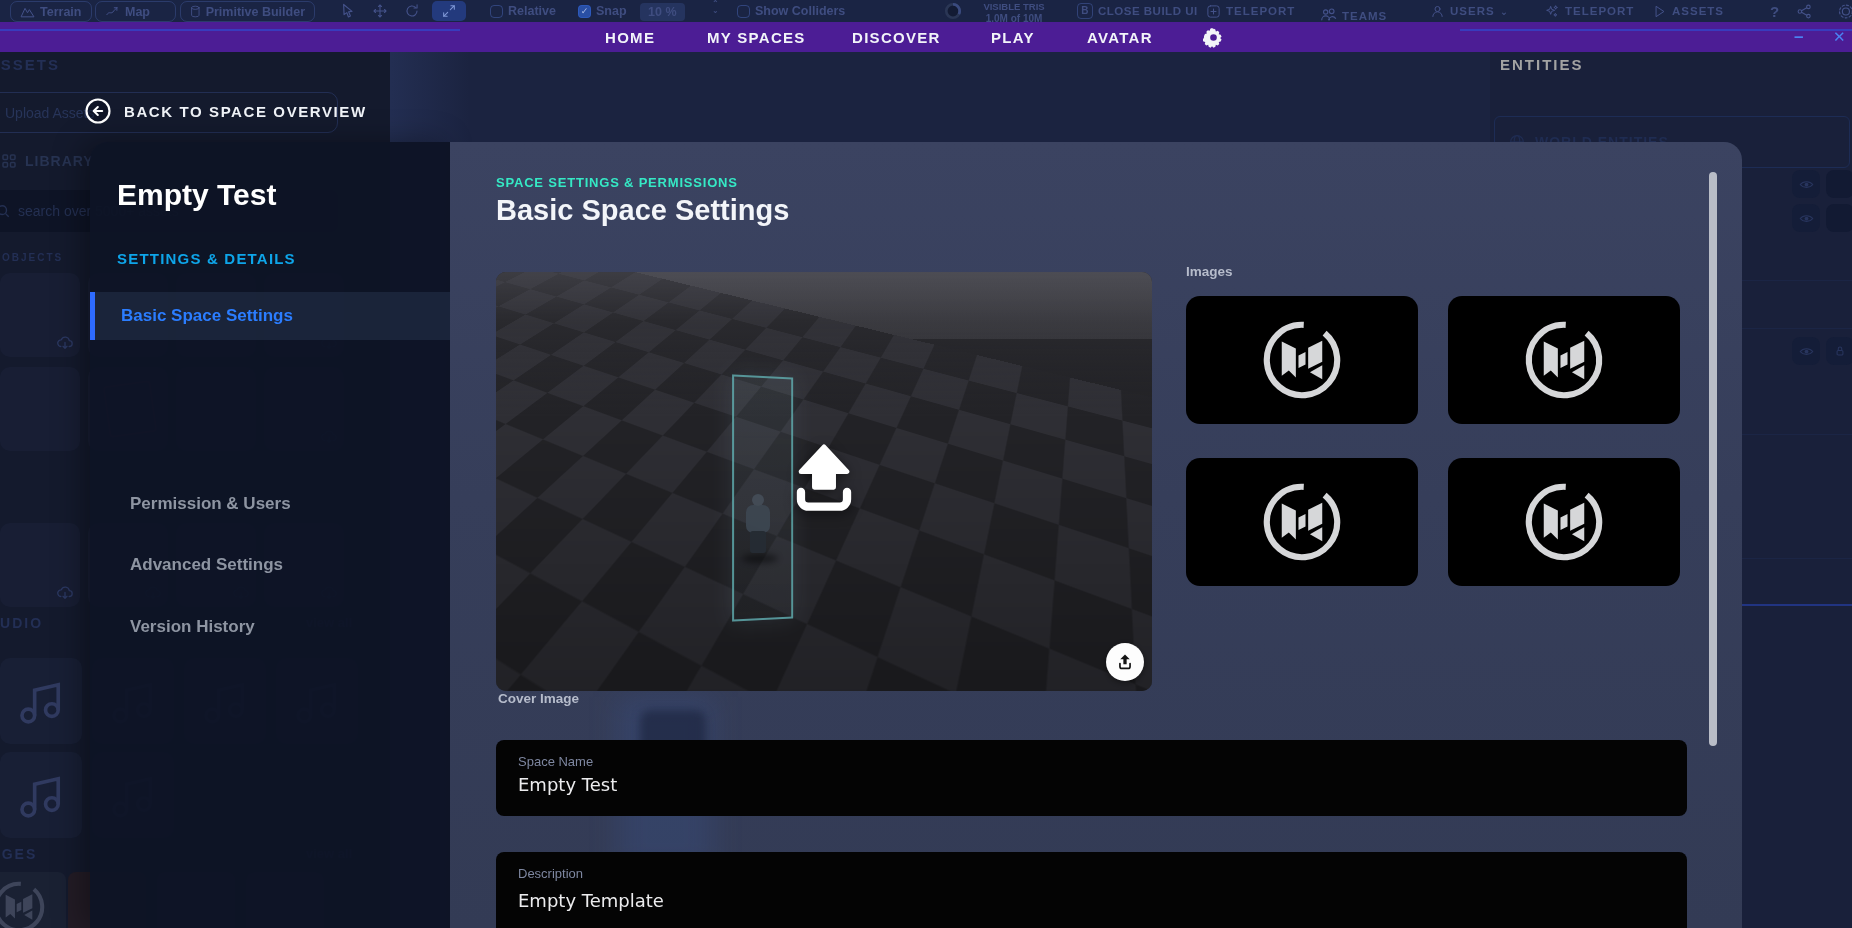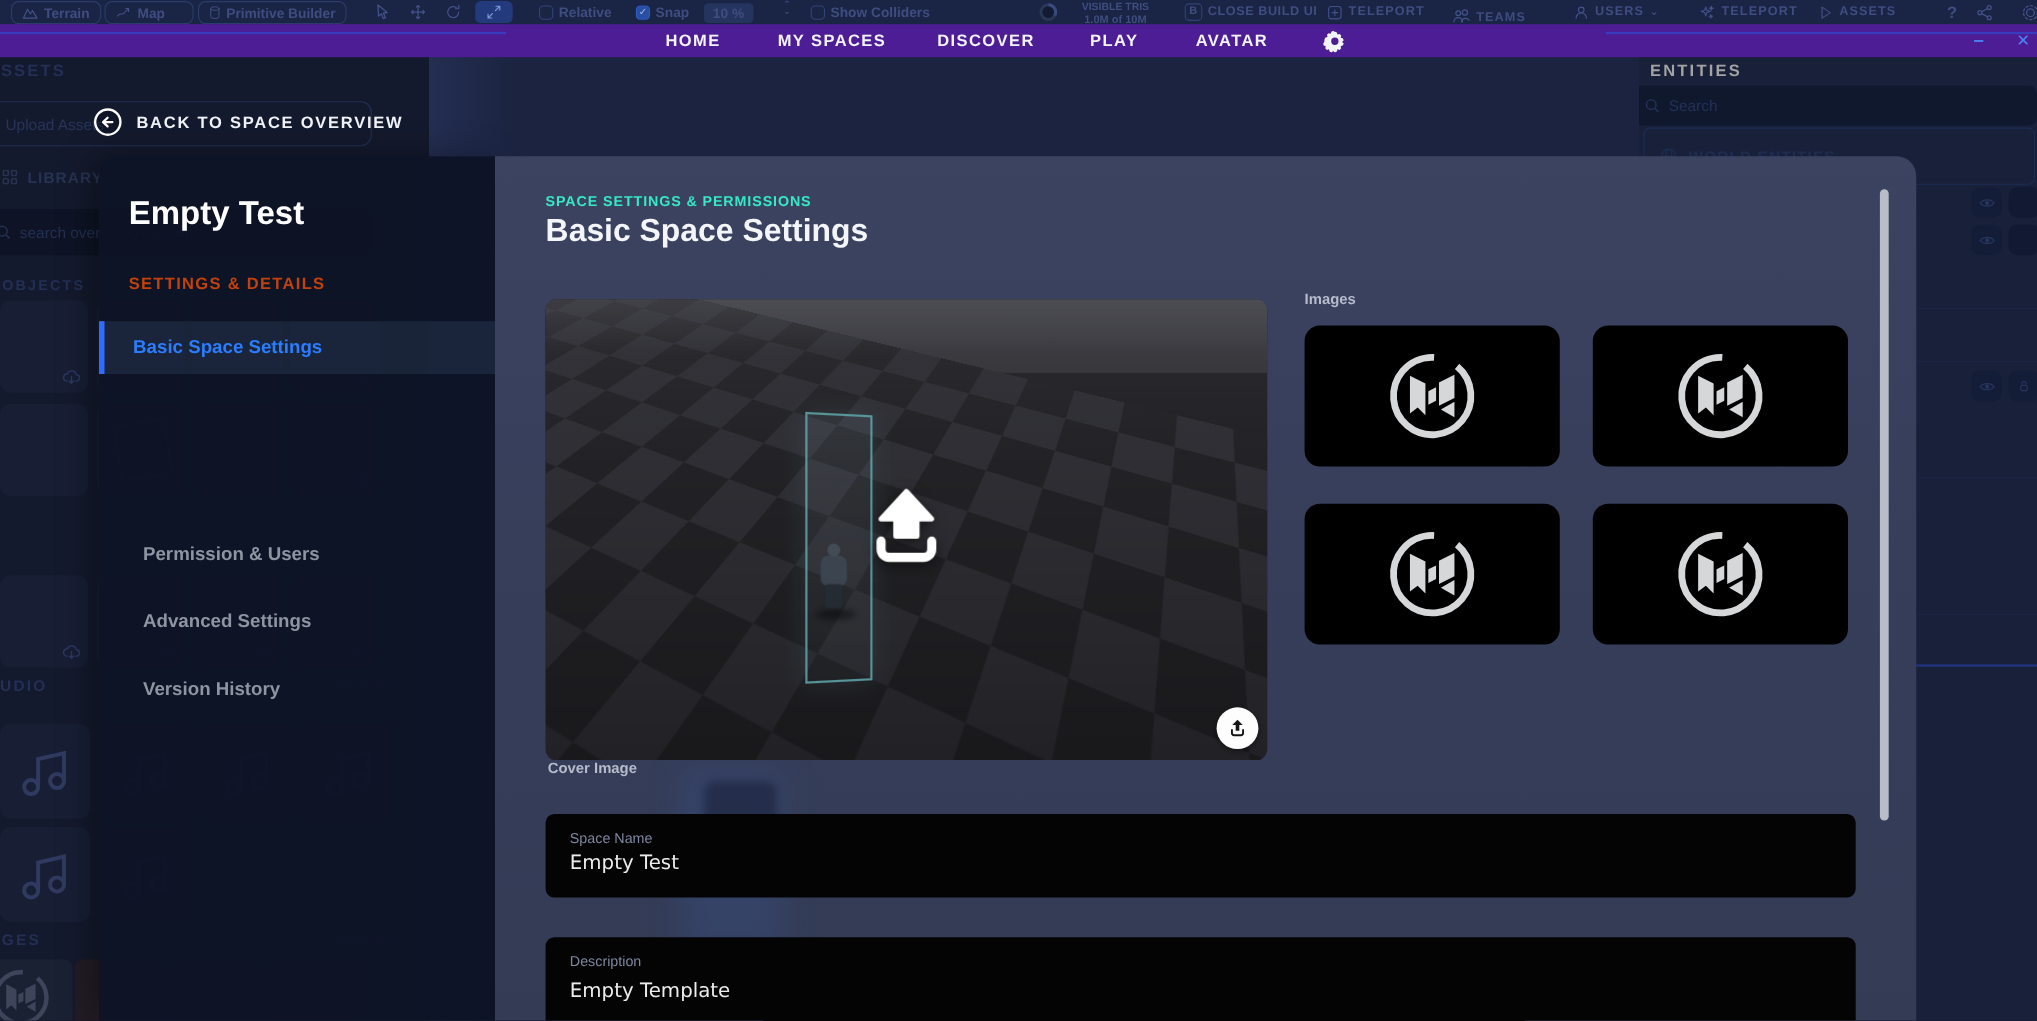--- a/index.html
+++ b/index.html
@@ -55,21 +55,21 @@
       background:linear-gradient(90deg,rgba(85,115,195,.15),rgba(85,115,195,0));}
 
   
   .back-row{position:absolute;left:84px;top:96px;height:30px;display:flex;align-items:center;gap:12px;cursor:pointer;}
   .back-label{color:#f0f3f8;font-size:15px;font-weight:bold;letter-spacing:1.6px;}
 
   
   .modal-side{position:absolute;left:90px;top:142px;width:360px;height:786px;
       background:rgba(14,20,37,.96);border-radius:18px 0 0 0;box-shadow:-8px 0 30px rgba(0,0,0,.35);}
   .side-title{position:absolute;left:27px;top:36px;color:#ffffff;font-size:30px;font-weight:bold;}
-  .side-section{position:absolute;left:27px;top:108px;color:#c2410c;font-size:15px;font-weight:bold;letter-spacing:1.2px;}
+  .side-section{position:absolute;left:27px;top:108px;color:#0ea5e9;font-size:15px;font-weight:bold;letter-spacing:1.2px;}
   .menu-item{position:absolute;left:0;width:360px;height:48px;display:flex;align-items:center;cursor:pointer;
       color:#8e95a2;font-size:17px;font-weight:bold;padding-left:40px;box-sizing:border-box;}
   .menu-item.active{background:rgba(35,46,72,.6);color:#2b7dff;padding-left:31px;}
   .menu-item.active .bar{position:absolute;left:0;top:0;width:5px;height:48px;background:#2e6bff;}
 
   .modal-main{position:absolute;left:450px;top:142px;width:1292px;height:786px;overflow:hidden;
       background:linear-gradient(180deg,#3b4361 0%,#363e5a 45%,#333b55 100%);border-radius:0 18px 0 0;}
   .blob1{position:absolute;left:168px;top:555px;width:95px;height:175px;background:rgba(62,95,170,.20);filter:blur(14px);}
   .blob2{position:absolute;left:190px;top:568px;width:66px;height:62px;background:rgba(22,30,52,.55);
       border-radius:10px;filter:blur(4px);}
@@ -137,21 +137,21 @@
         </svg>
       <span>LIBRARY</span>
     </div>
     <div class="bd-search" style="left:-16px;top:138px;width:354px;height:42px;">
       <svg width="14" height="14" viewBox="0 0 16 16">
           <circle cx="7" cy="7" r="5" fill="none" stroke="#243052" stroke-width="1.6"></circle>
           <path d="M11 11 L14.5 14.5" stroke="#243052" stroke-width="1.6"></path>
         </svg>
       <span>search over 5000+ assets</span>
     </div>
-    <div class="bd-head" style="left:2px;top:200px;font-size:13px;">OBJECTS</div>
+    <div class="bd-head" style="left:2px;top:200px;font-size:10px;">OBJECTS</div>
 
     <div class="bd-tile" style="left:0;top:221px;">
         <span class="cloud">
           <svg width="20" height="20" viewBox="0 0 24 24" class="dimstroke" style="stroke:#2b3862">
             <path d="M7 15 a4 4 0 1 1 .6-8 a5 5 0 0 1 9.6 1 a3.5 3.5 0 0 1 -.2 7"></path>
             <path d="M12 10 V17 M9.6 14.8 L12 17.2 L14.4 14.8"></path>
           </svg>
         </span>
       </div>
     <div class="bd-tile" style="left:88px;top:221px;"></div>
@@ -283,27 +283,20 @@
           </g>
         </svg>
     </div>
     <div class="img-tile" style="left:68px;top:820px;height:70px;background:#231c26;"></div>
     <div class="img-tile" style="left:157px;top:820px;height:70px;background:#1c2130;"></div>
     <div class="img-tile" style="left:246px;top:820px;height:70px;background:#181e30;"></div>
   </div>
 
   <div class="entities-panel">
     <div class="bd-head" style="left:10px;top:4px;color:#a3a3a3;">ENTITIES</div>
-    <div class="bd-search" style="left:-7px;top:26px;width:369px;height:36px;background:#10182e;color:#233158;">
-      <svg width="14" height="14" viewBox="0 0 16 16">
-          <circle cx="7" cy="7" r="5" fill="none" stroke="#233158" stroke-width="1.6"></circle>
-          <path d="M11 11 L14.5 14.5" stroke="#233158" stroke-width="1.6"></path>
-        </svg>
-      <span>Search</span>
-    </div>
     <div class="abs" style="left:4px;top:64px;width:356px;height:52px;border:1px solid #1d2c55;border-radius:6px;display:flex;align-items:center;gap:10px;padding-left:14px;box-sizing:border-box;color:#1f2c52;font-size:14px;font-weight:bold;letter-spacing:1px;">
       <svg width="16" height="16" viewBox="0 0 20 20">
           <g fill="none" stroke="#1f2c52" stroke-width="1.5">
             <circle cx="10" cy="10" r="8"></circle>
             <ellipse cx="10" cy="10" rx="3.5" ry="8"></ellipse>
             <path d="M2 10 H18"></path>
           </g>
         </svg>
       <span>WORLD ENTITIES</span>
     </div>

